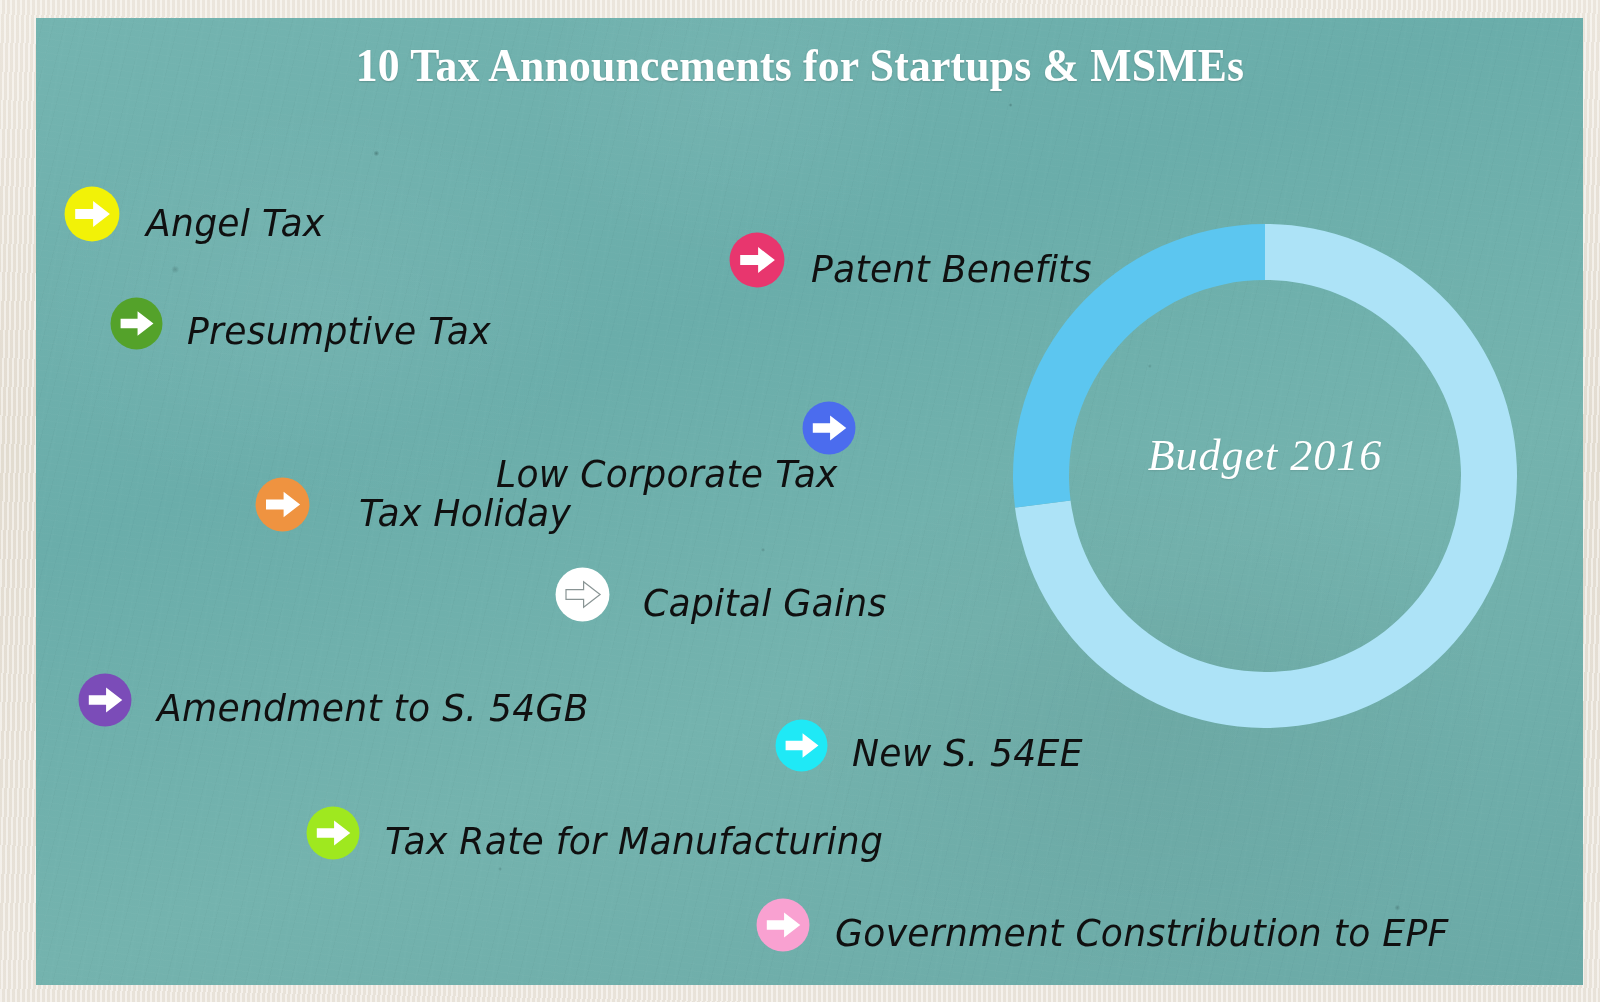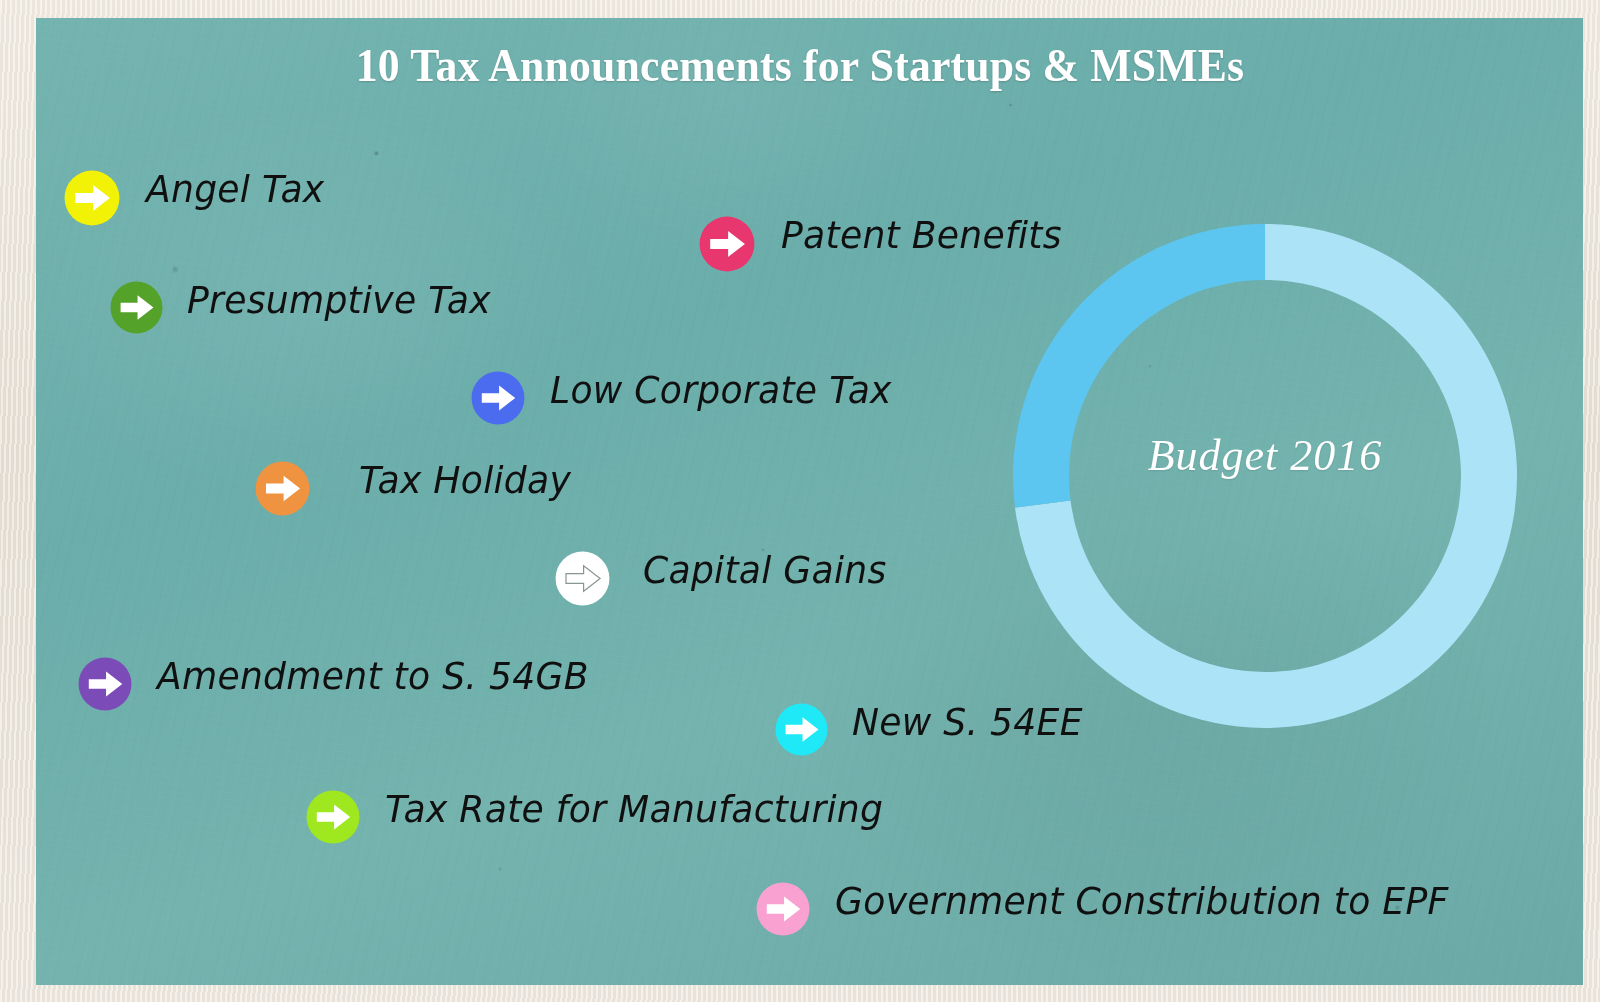--- a/index.html
+++ b/index.html
@@ -80,23 +80,24 @@
     transform: scaleX(0.93);
     text-shadow: 0 1px 2px rgba(0,0,0,0.18);
     z-index: 6;
     white-space: nowrap;
   }
 
   
   .item {
     position: absolute;
     display: flex;
-    align-items: flex-start;
+    align-items: flex-end;
     z-index: 5;
     white-space: nowrap;
+    margin-top: 16px;
   }
   .bullet {
     flex: 0 0 auto;
     border-radius: 50%;
     display: block;
     position: relative;
   }
   .bullet svg { display: block; }
   .item-label {
     font-family: "DejaVu Sans", "Liberation Sans", sans-serif;
@@ -148,39 +149,39 @@
   <div id="items-layer">
       <div class="item" style="left: 64px; top: 170px;">
         <span class="bullet" style="width: 56px; height: 56px;">
           <svg viewBox="0 0 100 100" width="56" height="56">
             <circle cx="50" cy="50" r="49" fill="#f2f207"></circle>
             <path d="M20 41 L52 41 L52 27 L82 50 L52 73 L52 59 L20 59 Z" fill="#ffffff" stroke="none" stroke-width="0"></path>
           </svg>
         </span>
         <span class="item-label" style="margin-left: 26px;">Angel Tax</span>
       </div>
-      <div class="item" style="left: 699px; top: 216px;">
+      <div class="item" style="left: 729px; top: 216px;">
         <span class="bullet" style="width: 56px; height: 56px;">
           <svg viewBox="0 0 100 100" width="56" height="56">
             <circle cx="50" cy="50" r="49" fill="#e8366e"></circle>
             <path d="M20 41 L52 41 L52 27 L82 50 L52 73 L52 59 L20 59 Z" fill="#ffffff" stroke="none" stroke-width="0"></path>
           </svg>
         </span>
         <span class="item-label" style="margin-left: 26px;">Patent Benefits</span>
       </div>
       <div class="item" style="left: 110px; top: 281px;">
         <span class="bullet" style="width: 53px; height: 53px;">
           <svg viewBox="0 0 100 100" width="53" height="53">
             <circle cx="50" cy="50" r="49" fill="#54a22a"></circle>
             <path d="M20 41 L52 41 L52 27 L82 50 L52 73 L52 59 L20 59 Z" fill="#ffffff" stroke="none" stroke-width="0"></path>
           </svg>
         </span>
         <span class="item-label" style="margin-left: 24px;">Presumptive Tax</span>
       </div>
-      <div class="item" style="left: 471px; top: 371px;">
+      <div class="item" style="left: 471px; top: 385px; flex-direction: column;">
         <span class="bullet" style="width: 54px; height: 54px;">
           <svg viewBox="0 0 100 100" width="54" height="54">
             <circle cx="50" cy="50" r="49" fill="#4b6cee"></circle>
             <path d="M20 41 L52 41 L52 27 L82 50 L52 73 L52 59 L20 59 Z" fill="#ffffff" stroke="none" stroke-width="0"></path>
           </svg>
         </span>
         <span class="item-label" style="margin-left: 25px;">Low Corporate Tax</span>
       </div>
       <div class="item" style="left: 255px; top: 461px; gap: 24px;">
         <span class="bullet" style="width: 55px; height: 55px;">

